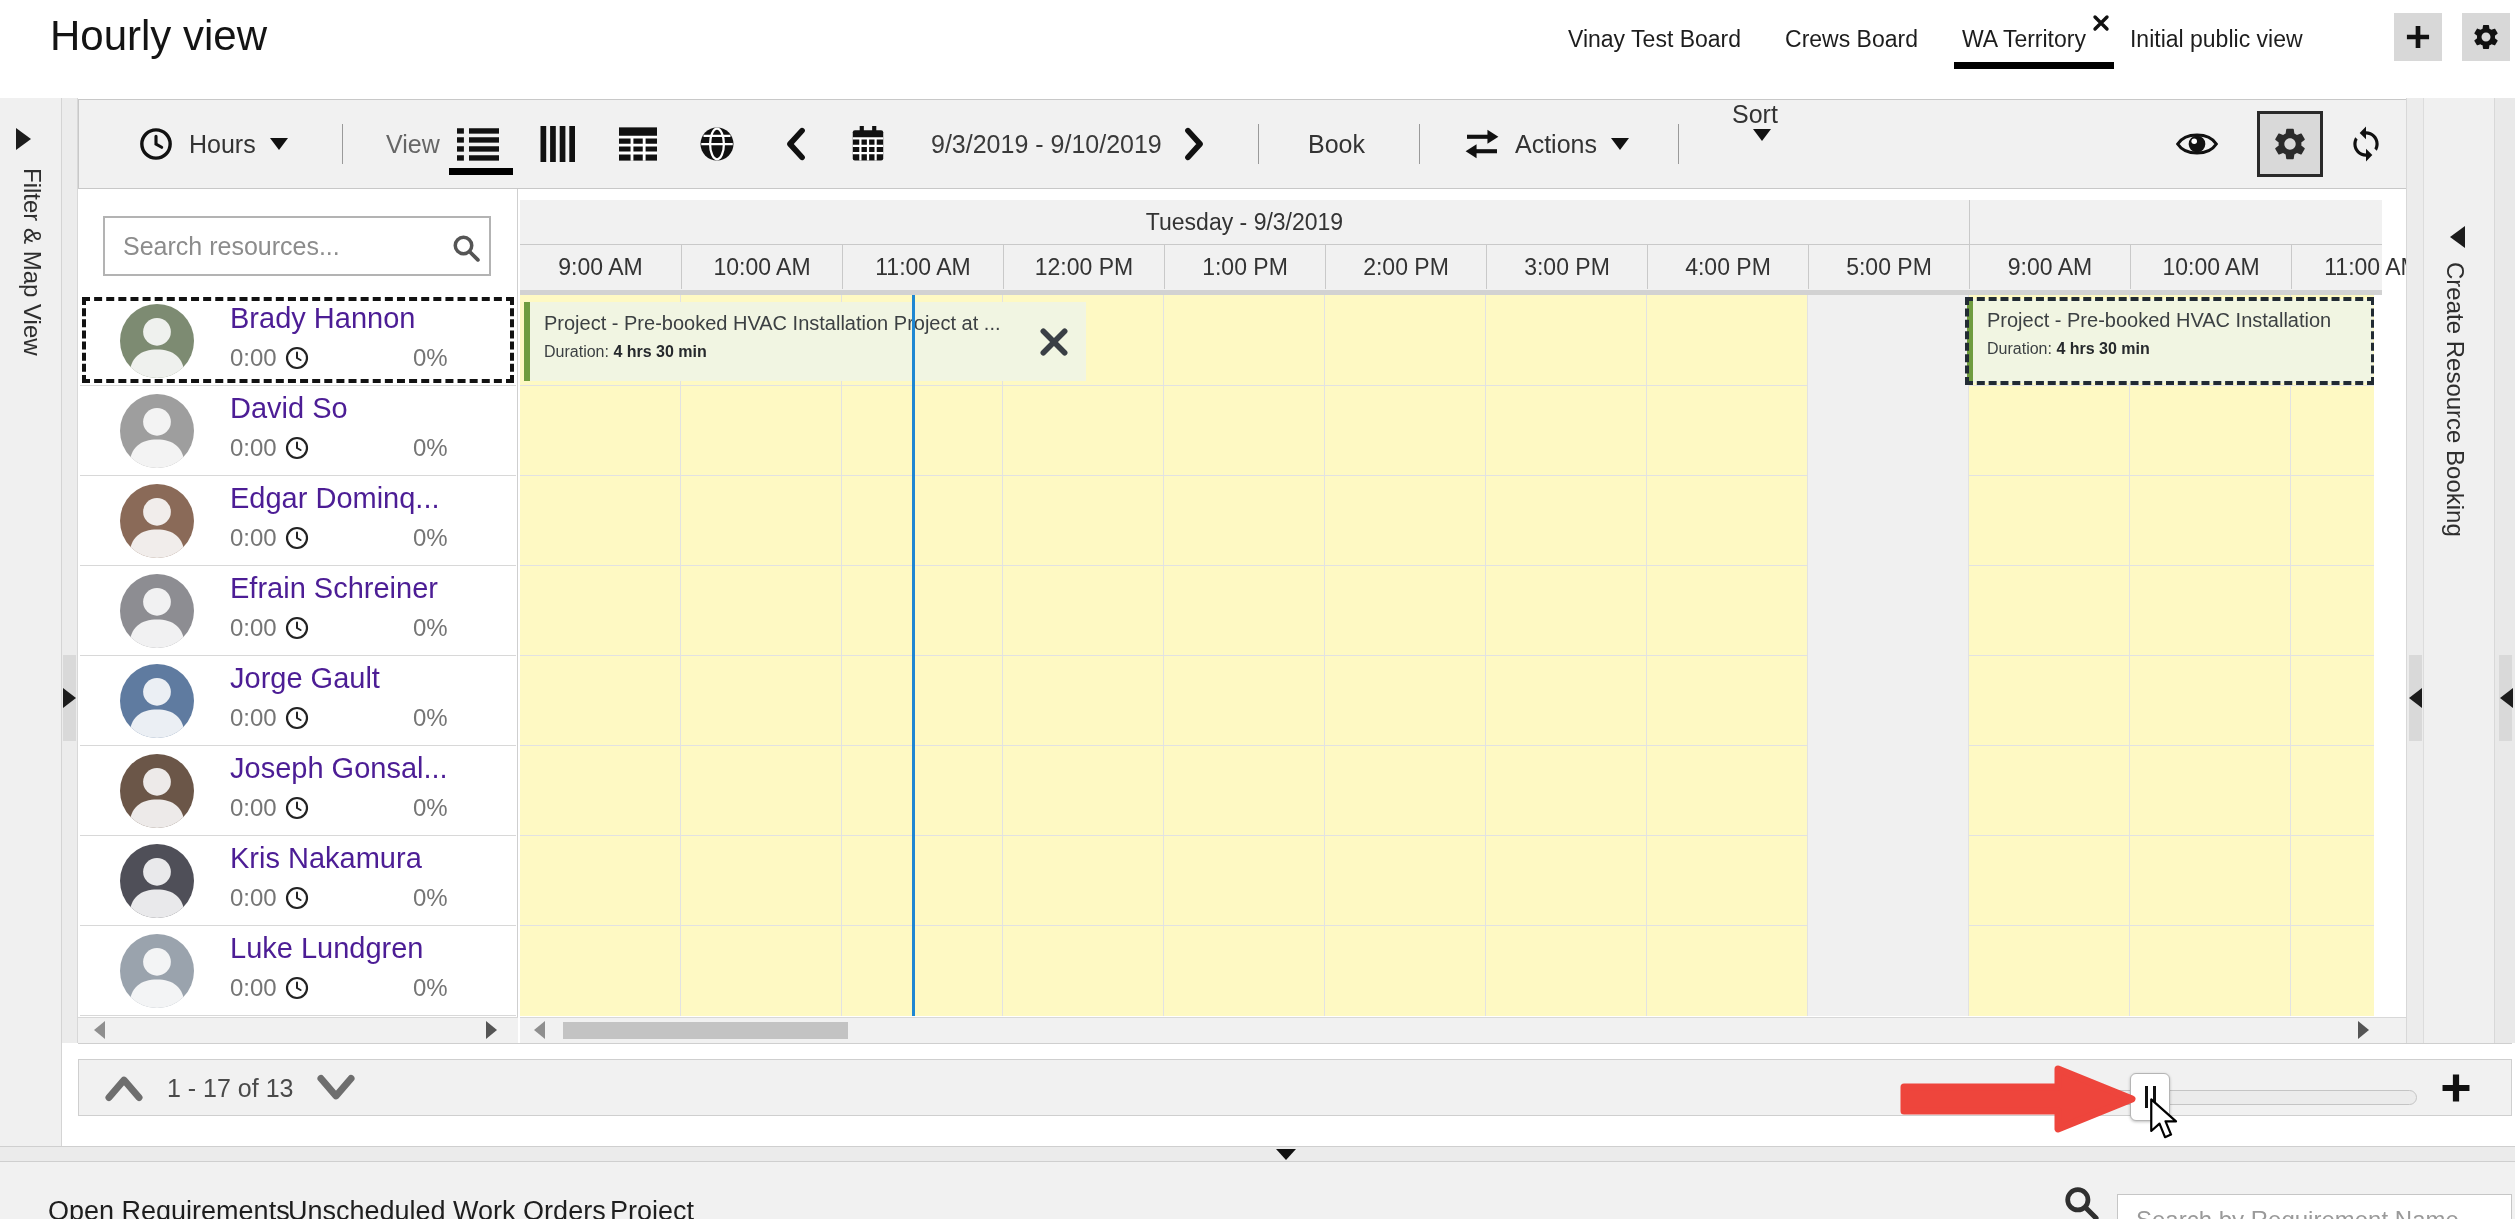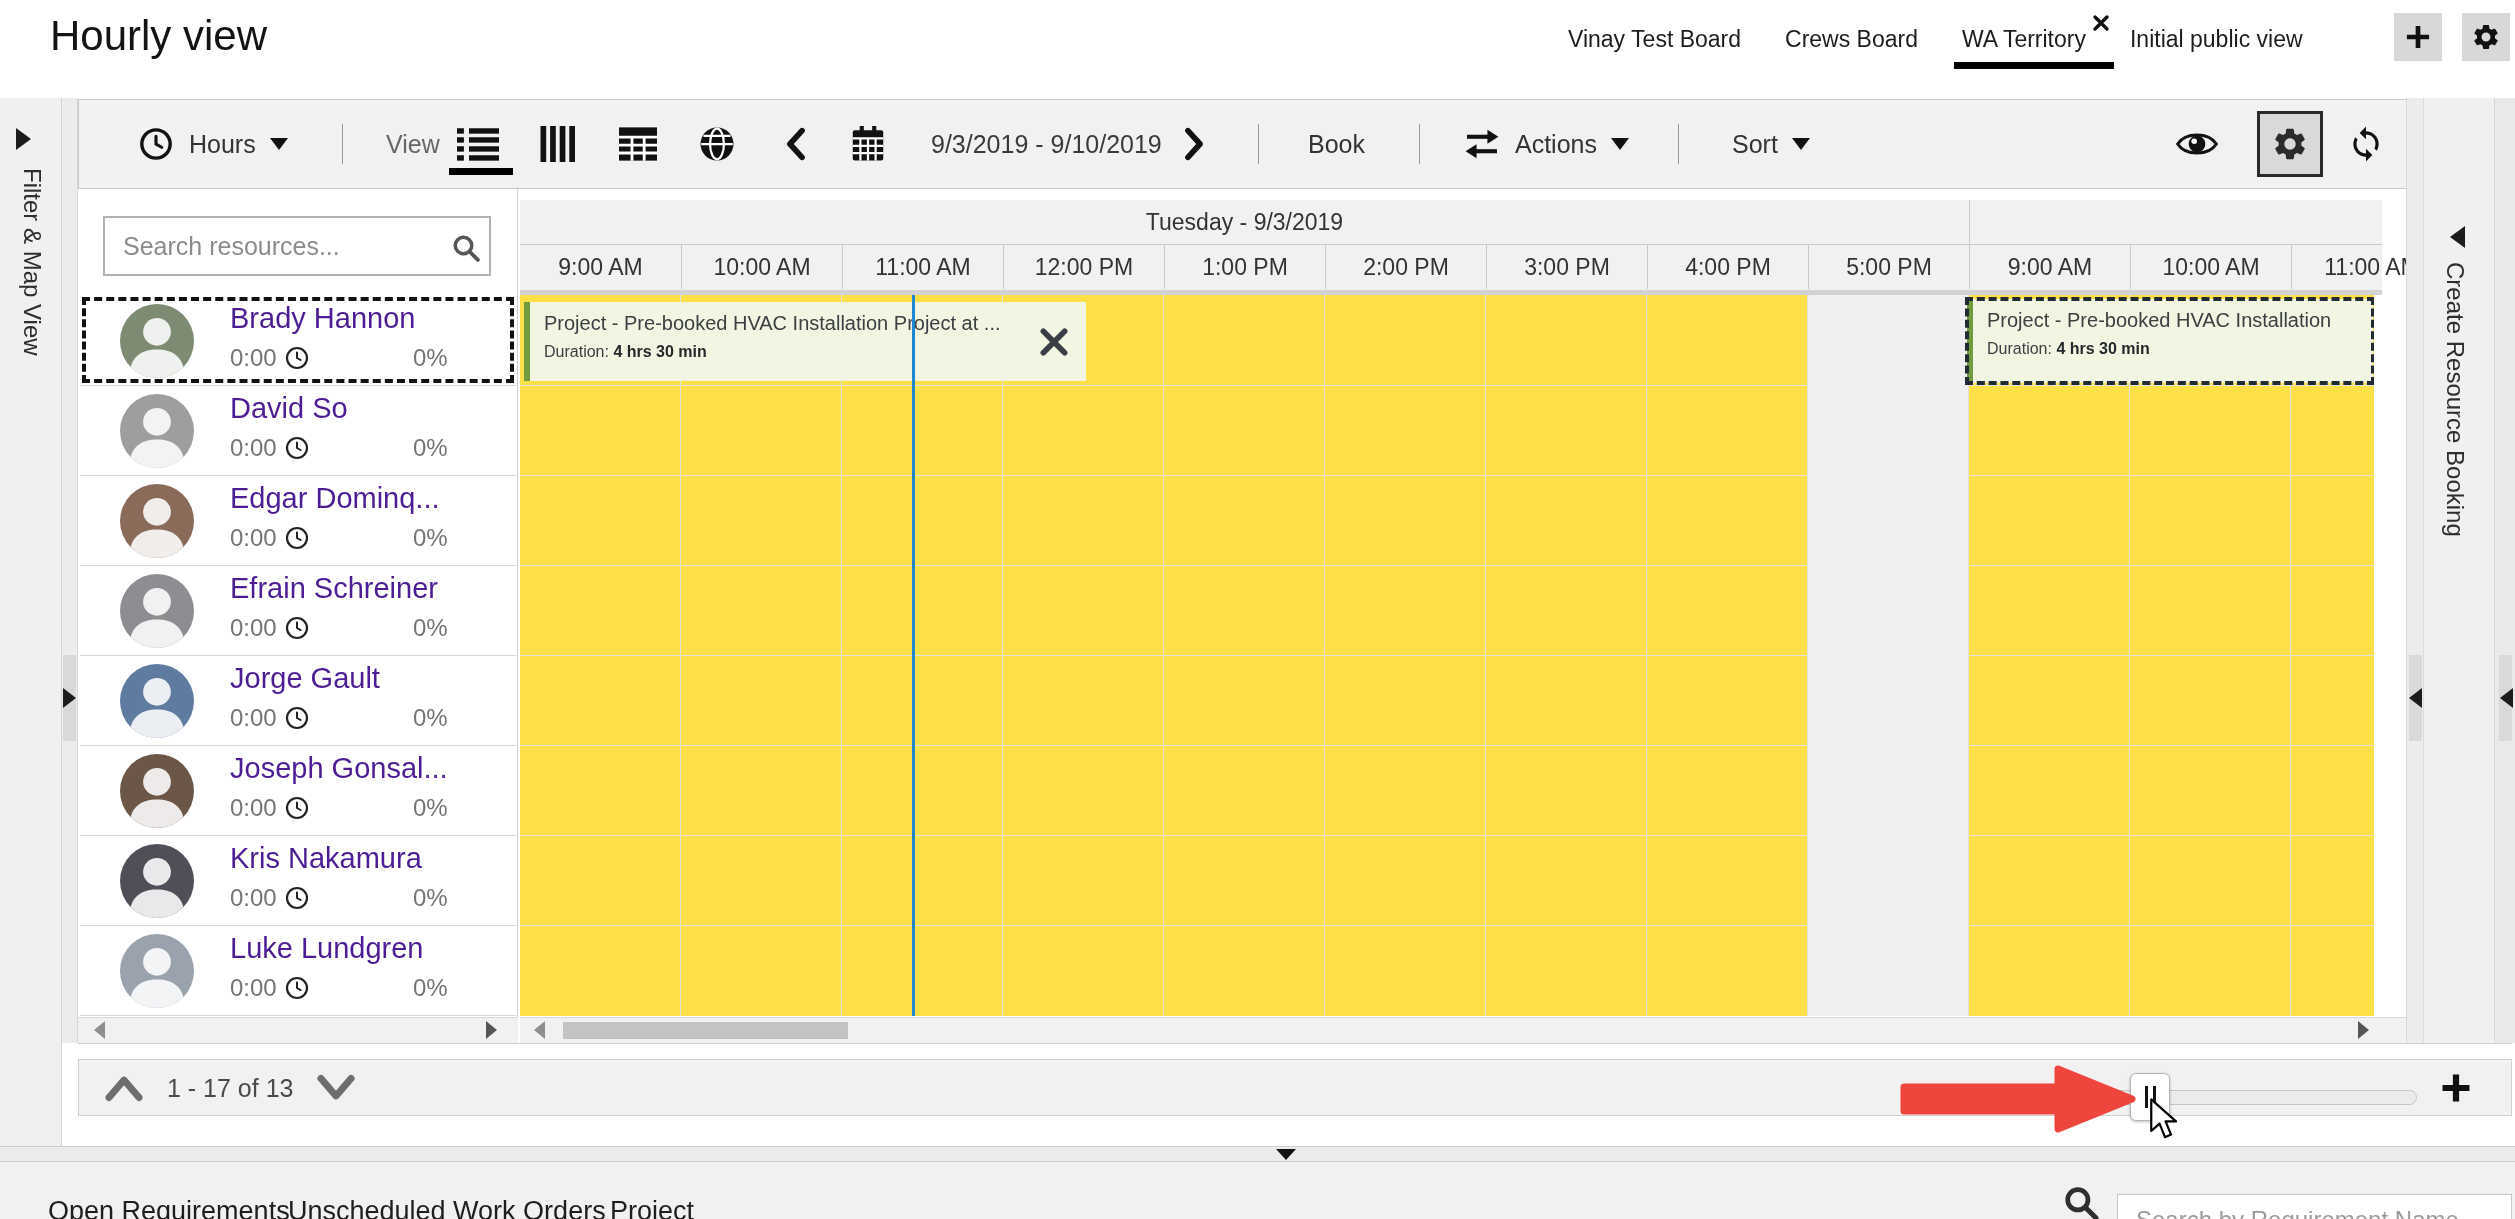--- a/index.html
+++ b/index.html
@@ -52,21 +52,21 @@
   .res-util{position:absolute;left:333px;top:48px;font-size:24px;color:#757575;}
 
   
   #grid{left:520px;top:200px;width:1886px;height:843px;overflow:hidden;background:#fff;}
   #day-header{position:absolute;left:0;top:0;width:1862px;height:45px;background:#f1f1f1;border-bottom:1px solid #c9c9c9;box-sizing:border-box;}
   #day1-header{position:absolute;left:0;top:0;width:1449px;height:44px;text-align:center;line-height:44px;font-size:23px;color:#333;}
   #day2-header{position:absolute;left:1449px;top:0;width:413px;height:44px;border-left:1px solid #c9c9c9;box-sizing:border-box;}
   #time-header{position:absolute;left:0;top:45px;width:1862px;height:45px;background:#f1f1f1;}
   .time-cell{position:absolute;top:0;width:161px;height:44px;line-height:44px;text-align:center;font-size:23px;color:#333;border-left:1px solid #c9c9c9;box-sizing:border-box;}
   #header-band{position:absolute;left:0;top:90px;width:1862px;height:5px;background:#d2d2d2;}
-  #grid-body{position:absolute;left:0;top:95px;width:1854px;height:721px;background:#fde047;overflow:hidden;}
+  #grid-body{position:absolute;left:0;top:95px;width:1854px;height:721px;background:#fef9c3;overflow:hidden;}
   .body-col{position:absolute;top:0;width:161px;height:721px;border-right:1px solid #e2e2e2;box-sizing:border-box;}
   .body-col.shaded{background:#f0f0f0;}
   .day-boundary{position:absolute;top:0;left:1448px;width:1px;height:721px;background:#c4c4c4;}
   .row-line{position:absolute;left:0;width:1854px;height:1px;background:#e2e2e2;}
   #now-line{position:absolute;left:392px;top:0;width:3px;height:721px;background:#1f87d2;z-index:6;}
   .event{position:absolute;background:#f1f5e2;border-left:6px solid #6f9c3e;box-sizing:border-box;z-index:5;}
   .event .l1{margin:10px 0 4px 14px;font-size:20px;color:#3c4043;white-space:nowrap;overflow:hidden;}
   .event .l2{margin:8px 0 0 14px;font-size:16px;color:#3c4043;white-space:nowrap;}
   .event .l2 b{color:#26292c;}
   #event-1{left:4px;top:7px;width:562px;height:79px;}
@@ -261,21 +261,21 @@
             <path d="M17 0.6 L25 5.7 L17 10.8 Z"></path>
             <rect x="8" y="14.8" width="16" height="3"></rect>
             <path d="M9 11.2 L1 16.3 L9 21.4 Z"></path>
           </g>
         </svg>
     </span>
     <span>Actions</span>
     <span class="caret"></span>
   </div>
   <div class="tb-divider" style="left:1599px;"></div>
-  <div class="tb" style="left:1653px;">
+  <div class="tb" style="left:1653px;flex-direction:column;">
     <span>Sort</span>
     <span class="caret"></span>
   </div>
   <div class="tb-iconbtn" style="left:2096px;">
     <span>
       <svg width="44" height="34" viewBox="0 0 28 22">
           <path d="M1.5 11 C6.5 3.2 21.5 3.2 26.5 11 C21.5 18.8 6.5 18.8 1.5 11 Z" fill="none" stroke="#111" stroke-width="2"></path>
           <circle cx="14" cy="11" r="5.4" fill="#111"></circle>
           <circle cx="12.2" cy="9.2" r="1.8" fill="#fff"></circle>
         </svg>

